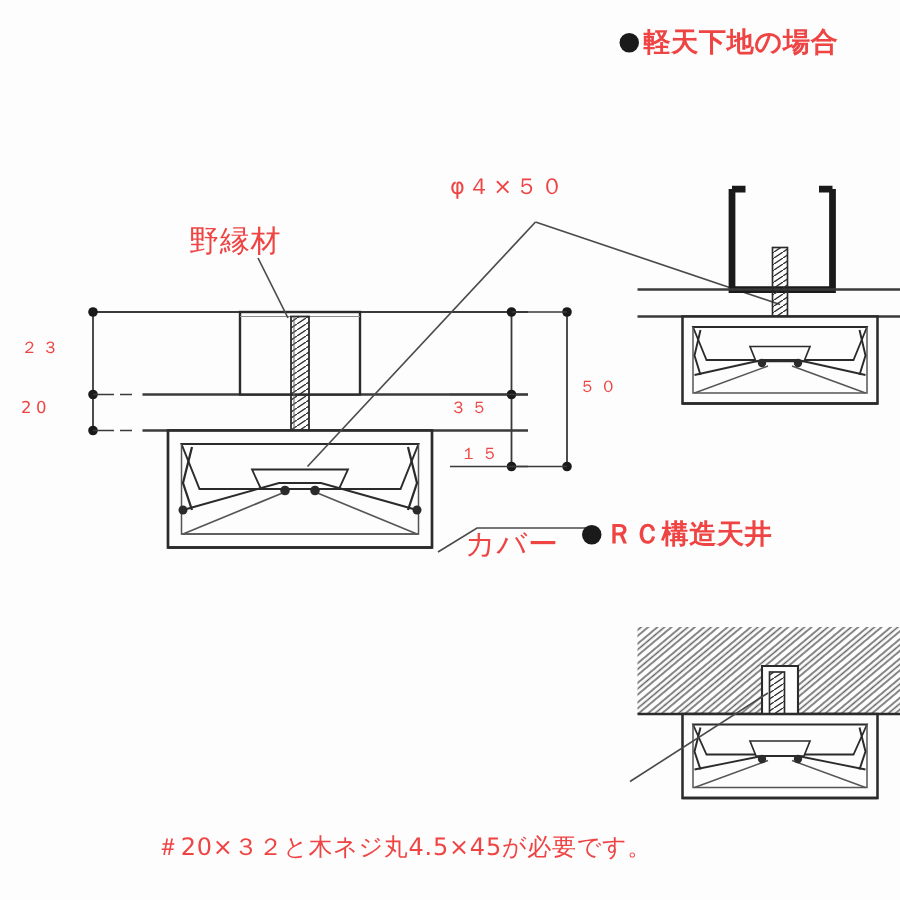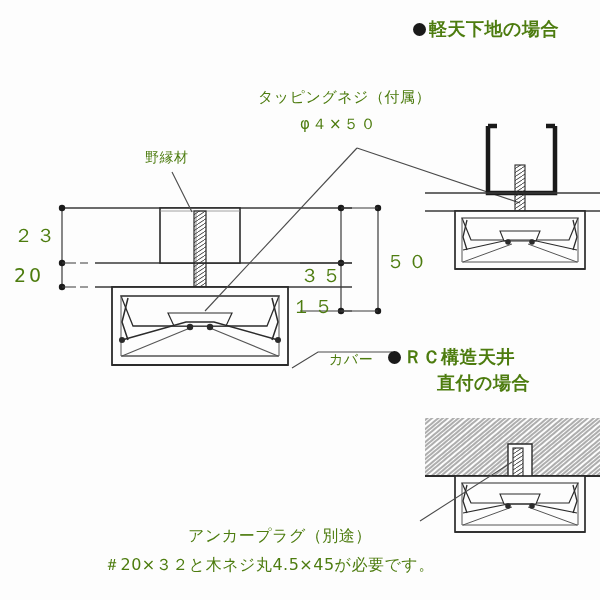--- a/index.html
+++ b/index.html
@@ -23,38 +23,37 @@
   }
   #stage svg {
     position: absolute;
     left: 0;
     top: 0;
   }
   .txt {
     position: absolute;
     white-space: pre;
     line-height: 1;
-    color: #4d7c0f;
+    color: #ef4444;
   }
   .hdr {
     font-size: 18px;
     letter-spacing: 0.5px;
     font-weight: 600;
   }
   .lbl {
     font-size: 15px;
     letter-spacing: 0.5px;
   }
   .lbl-sm {
-    font-size: 14px;
-    letter-spacing: 0.5px;
-    margin-left: 19px;
+    font-size: 20px;
+    letter-spacing: 0.5px;
   }
   .dim {
-    font-size: 19px;
+    font-size: 11px;
     letter-spacing: 3px;
     font-weight: 400;
   }
   .note {
     font-size: 16px;
     letter-spacing: 0.5px;
   }
   .bullet {
     display: inline-block;
     width: 13px;
@@ -216,33 +215,30 @@
       </g>
 
       <path d="M420 521 L512 462" fill="none" stroke="#4a4a4a" stroke-width="1.1"></path>
     </g>
   </svg>
 
 
   <div class="txt hdr" style="left:413px; top:20px;"><span class="bullet"></span><span>軽天下地の場合</span></div>
 
   <div class="txt hdr" style="left:388px; top:348px;"><span class="bullet"></span><span>ＲＣ構造天井</span></div>
-  <div class="txt hdr" style="left:437px; top:374px;">直付の場合</div>
-
-  <div class="txt lbl" style="left:258px; top:90px;">タッピングネジ（付属）</div>
+
   <div class="txt lbl" style="left:300px; top:117px; letter-spacing:2px;text-align:right;">φ４×５０</div>
 
   <div class="txt lbl-sm" style="left:126px; top:150px;">野縁材</div>
 
   <div class="txt lbl-sm" style="left:310px; top:352px;">カバー</div>
 
   <div class="txt dim" style="left:14px; top:226px;">２３</div>
   <div class="txt dim" style="left:14px; top:266px;">20</div>
 
   <div class="txt dim" style="left:300px; top:229px;margin-top:37px;">３５</div>
-  <div class="txt dim" style="left:292px; top:297px;">１５</div>
+  <div class="txt dim" style="left:307px; top:297px;">１５</div>
 
   <div class="txt dim" style="left:386px; top:252px;">５０</div>
 
-  <div class="txt note" style="left:188px; top:528px;">アンカープラグ（別途）</div>
   <div class="txt note" style="left:104px; top:557px;">＃20×３２と木ネジ丸4.5×45が必要です。</div>
 
 </div>
 
 </body></html>

